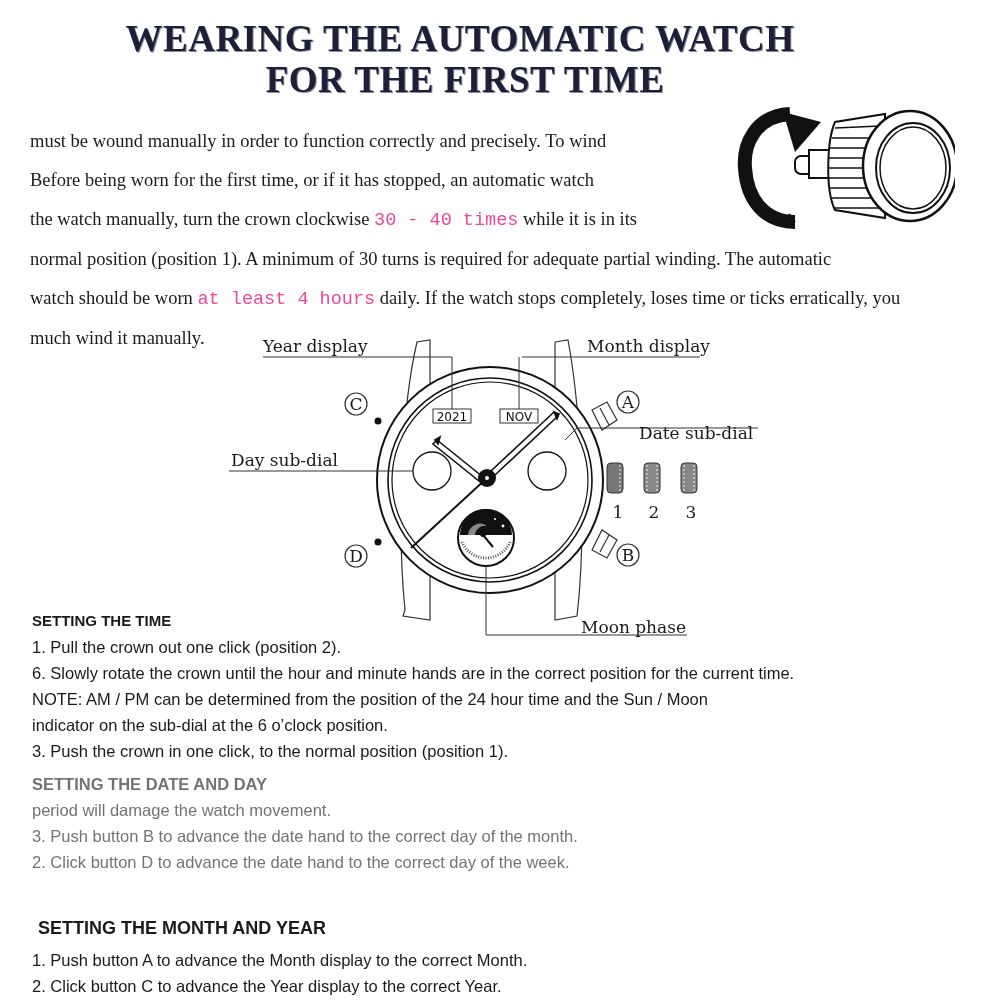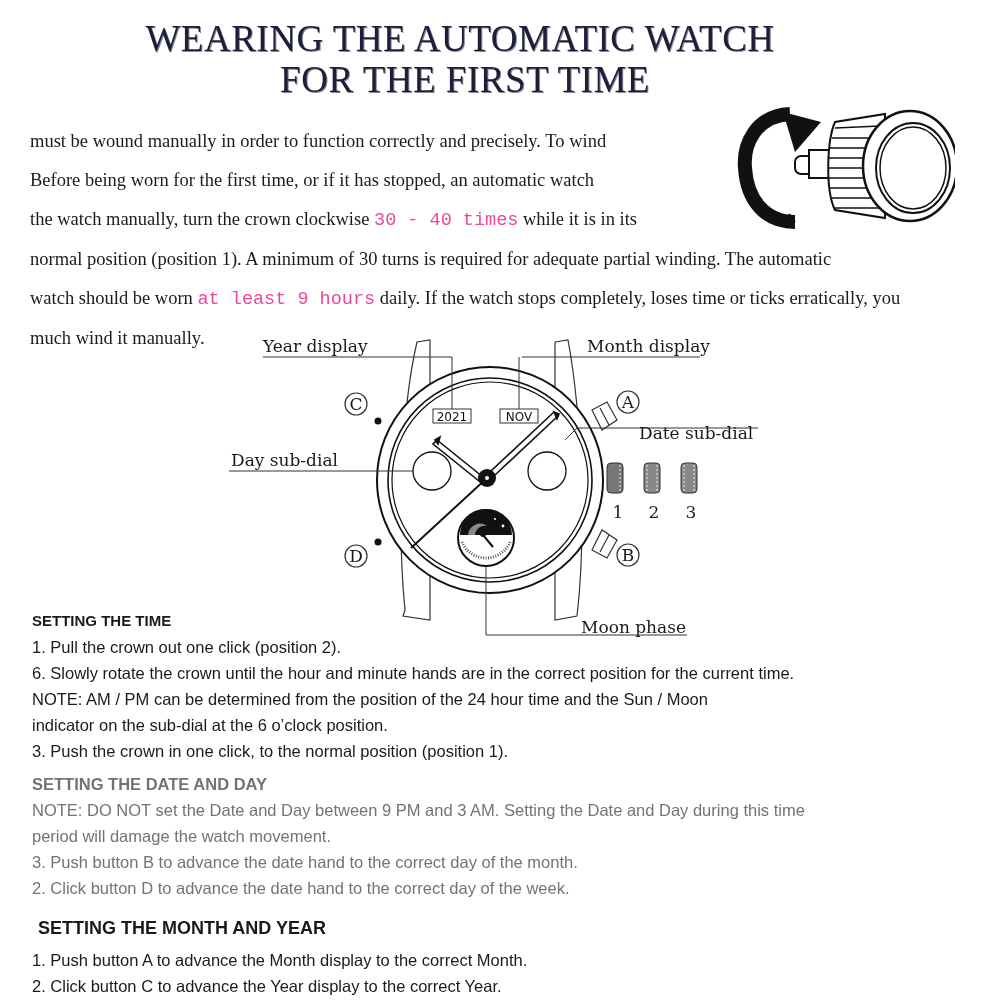--- a/index.html
+++ b/index.html
@@ -1,19 +1,19 @@
 <!DOCTYPE html>
 <html><head>
 <meta charset="utf-8">
 <style>
   html, body { margin:0; padding:0; background:#ffffff; }
   body { width:1001px; height:1001px; position:relative; overflow:hidden; color:#1a1a1a; }
   .title {
     position:absolute; left:0; width:920px; text-align:center;
-    font-family:"Liberation Serif", serif; font-weight:normal; color:#1d1f3a;
+    font-family:"Liberation Serif", serif; font-weight:bold; color:#1d1f3a;
     font-size:37px; letter-spacing:0.5px; line-height:1;
     text-shadow: 1px 1px 0 #8a8a9a;
   }
   .title.l1 { top:20px; left:0; width:920px; }
   .title.l2 { top:61px; left:0; width:930px; }
   .intro {
     position:absolute; left:30px; top:122px; width:930px;
     font-family:"Liberation Serif", serif; font-size:18.5px; line-height:39px;
     color:#1a1a1a; margin:0;
   }
@@ -41,21 +41,21 @@
 <body>
 
 <div class="title l1">WEARING THE AUTOMATIC WATCH</div>
 <div class="title l2">FOR THE FIRST TIME</div>
 
 <div class="intro">
   <span class="line">must be wound manually in order to function correctly and precisely. To wind</span>
   <span class="line">Before being worn for the first time, or if it has stopped, an automatic watch</span>
   <span class="line"><span>the watch manually, turn the crown clockwise </span><span class="red">30 - 40 times</span><span> while it is in its</span></span>
   <span class="line">normal position (position 1). A minimum of 30 turns is required for adequate partial winding. The automatic</span>
-  <span class="line"><span>watch should be worn </span><span class="red">at least 9 hours</span><span> daily. If the watch stops completely, loses time or ticks erratically, you</span></span>
+  <span class="line"><span>watch should be worn </span><span class="red">at least 4 hours</span><span> daily. If the watch stops completely, loses time or ticks erratically, you</span></span>
   <span class="line">much wind it manually.</span>
 </div>
 
 <svg class="crown" viewBox="0 0 220 130">
 
   <path d="M55 14 C20 16, 8 45, 10 68 C12 100, 30 122, 60 122" fill="none" stroke="#111" stroke-width="14"></path>
   <path d="M50 8 L88 18 L62 48 Z" fill="#111" transform="translate(-2,4)"></path>
   <path d="M60 122 L54 114" stroke="#111" stroke-width="2"></path>
 
   <rect x="60" y="56" width="18" height="18" rx="6" fill="#fff" stroke="#111" stroke-width="2"></rect>
@@ -175,21 +175,20 @@
   <h3>SETTING THE TIME</h3>
   <p>1. Pull the crown out one click (position 2).</p>
   <p>6. Slowly rotate the crown until the hour and minute hands are in the correct position for the current time.</p>
   <p>NOTE: AM / PM can be determined from the position of the 24 hour time and the Sun / Moon</p>
   <p>indicator on the sub-dial at the 6 o’clock position.</p>
   <p>3. Push the crown in one click, to the normal position (position 1).</p>
 </div>
 
 <div class="sec2">
   <h3>SETTING THE DATE AND DAY</h3>
-  <p>NOTE: DO NOT set the Date and Day between 9 PM and 3 AM. Setting the Date and Day during this time</p>
   <p>period will damage the watch movement.</p>
   <p>3. Push button B to advance the date hand to the correct day of the month.</p>
   <p>2. Click button D to advance the date hand to the correct day of the week.</p>
 </div>
 
 <div class="sec3">
   <h3>SETTING THE MONTH AND YEAR</h3>
   <p>1. Push button A to advance the Month display to the correct Month.</p>
   <p>2. Click button C to advance the Year display to the correct Year.</p>
 </div>

